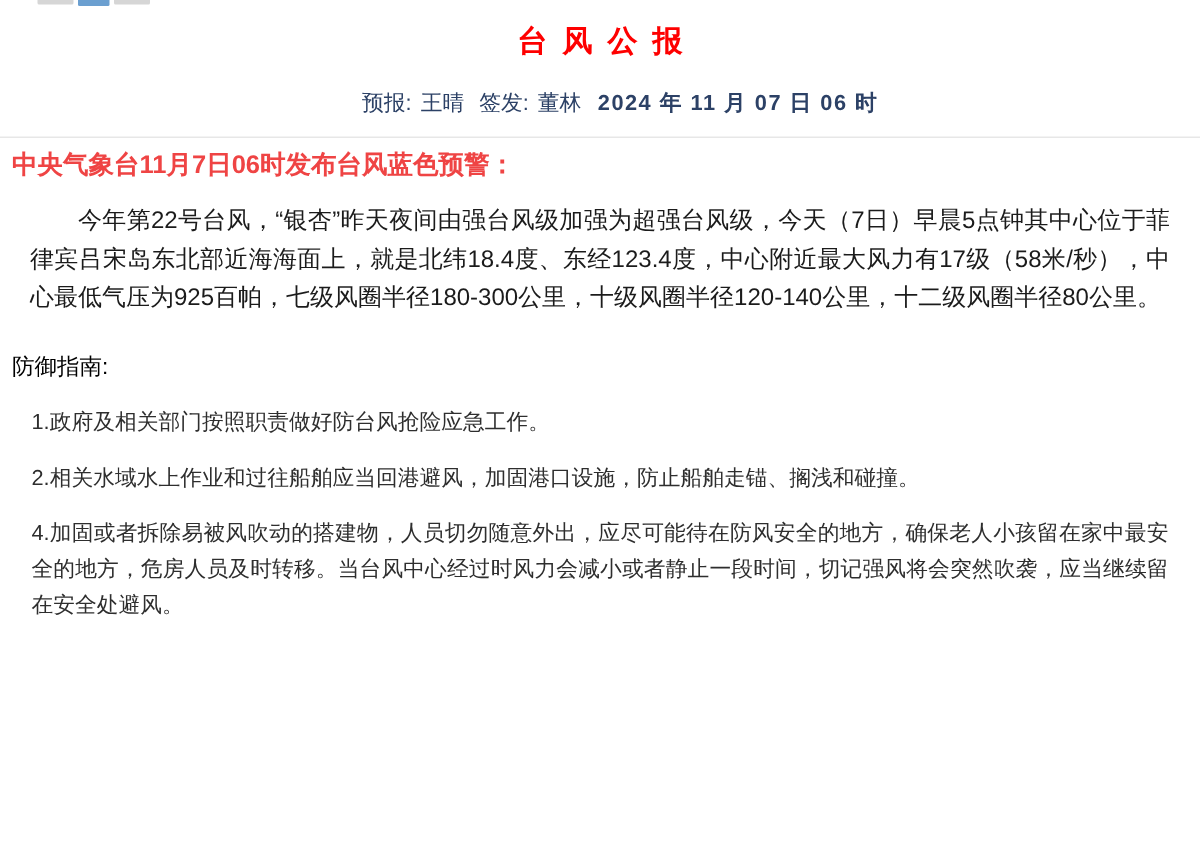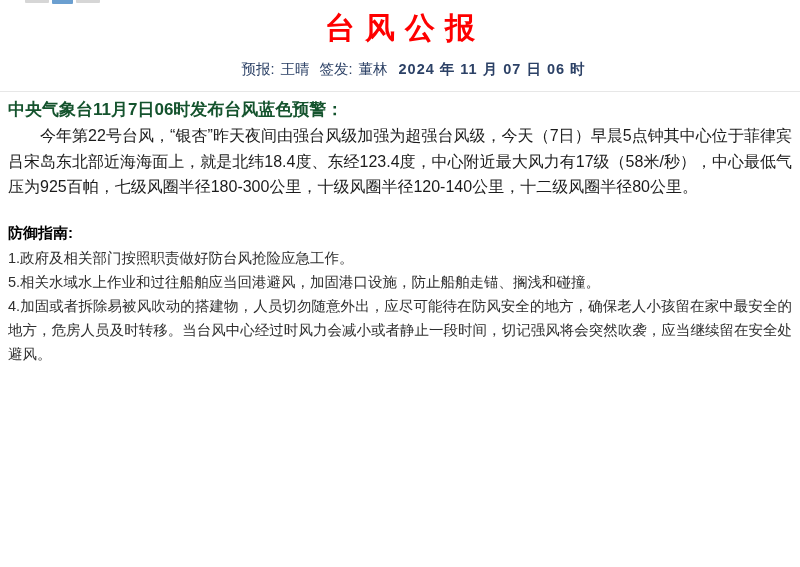--- a/index.html
+++ b/index.html
@@ -10,21 +10,21 @@
   .tab-remnants { position: absolute; top: 0; left: 25px; display: flex; align-items: flex-start; gap: 3px; }
   .tab-remnants .tab { display: inline-block; height: 3px; width: 24px; background: #d6d6d6; border-radius: 0 0 1px 1px; }
   .tab-remnants .tab.active { background: #6b9fd0; height: 4px; width: 21px; }
 
   .page { width: 800px; height: 567px; background: #fff; }
 
   h1.title {
     margin-top: 11px;
     text-align: center;
     color: #fe0000;
-    font-size: 30px;
+    font-size: 20px;
     font-weight: 700;
     letter-spacing: 10px;
     text-indent: 10px; 
     line-height: 34px;
   }
 
   .meta {
     margin-top: 15px;
     text-align: center;
     color: #2c4166;
@@ -45,37 +45,37 @@
   .body-text {
     padding: 0 8px;
     font-size: 16px;
     line-height: 25.5px;
     color: #1b1b1b;
     text-align: justify;
   }
   .body-text h2.warning-heading {
     font-size: 17px;
     font-weight: 700;
-    color: #14532d;
+    color: #ef4444;
     line-height: 26px;
     margin-top: 5px;
   }
-  .body-text p { text-indent: 2em; margin: 0; }
+  .body-text p { text-indent: 2em; margin: 12px; }
   .body-text p b { font-weight: 700; }
 
   .defense {
     padding: 0 8px;
     margin-top: 21px;
     font-size: 14.5px;
     line-height: 24px;
     color: #2e2e2e;
     text-align: justify;
   }
-  .defense h3 { font-size: 15px; font-weight: 700; color: #000; line-height: 24px; margin-bottom: 1px; }
-  .defense .item { margin: 0; }
+  .defense h3 { font-size: 15px; font-weight: 400; color: #000; line-height: 24px; margin-bottom: 1px; }
+  .defense .item { margin: 13px; }
 </style>
 </head>
 <body>
 
 <div class="page">
 
   <div class="tab-remnants">
     <span class="tab"></span>
     <span class="tab active"></span>
     <span class="tab"></span>
@@ -95,18 +95,18 @@
     <h2 class="warning-heading">中央气象台11月7日06时发布台风蓝色预警：</h2>
     <div id="paragraphs">
         <p>今年第22号台风，“银杏”昨天夜间由强台风级加强为超强台风级，今天（7日）早晨5点钟其中心位于菲律宾吕宋岛东北部近海海面上，就是北纬18.4度、东经123.4度，中心附近最大风力有17级（58米/秒），中心最低气压为925百帕，七级风圈半径180-300公里，十级风圈半径120-140公里，十二级风圈半径80公里。</p>
       </div>
   </div>
 
   <div class="defense">
     <h3>防御指南:</h3>
     <div id="defense-items">
         <p class="item">1.政府及相关部门按照职责做好防台风抢险应急工作。</p>
-        <p class="item">5.相关水域水上作业和过往船舶应当回港避风，加固港口设施，防止船舶走锚、搁浅和碰撞。</p>
+        <p class="item">2.相关水域水上作业和过往船舶应当回港避风，加固港口设施，防止船舶走锚、搁浅和碰撞。</p>
         <p class="item">4.加固或者拆除易被风吹动的搭建物，人员切勿随意外出，应尽可能待在防风安全的地方，确保老人小孩留在家中最安全的地方，危房人员及时转移。当台风中心经过时风力会减小或者静止一段时间，切记强风将会突然吹袭，应当继续留在安全处避风。</p>
       </div>
   </div>
 
 </div>
 
 </body></html>

